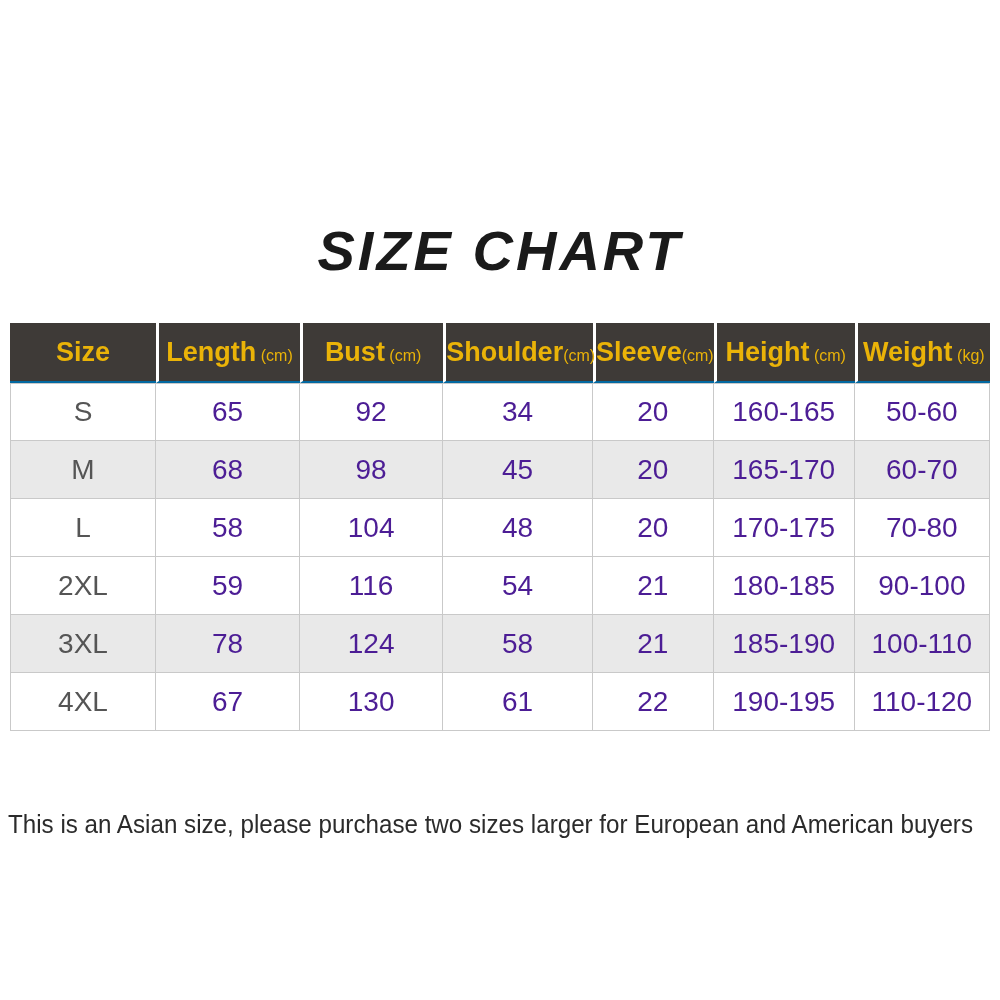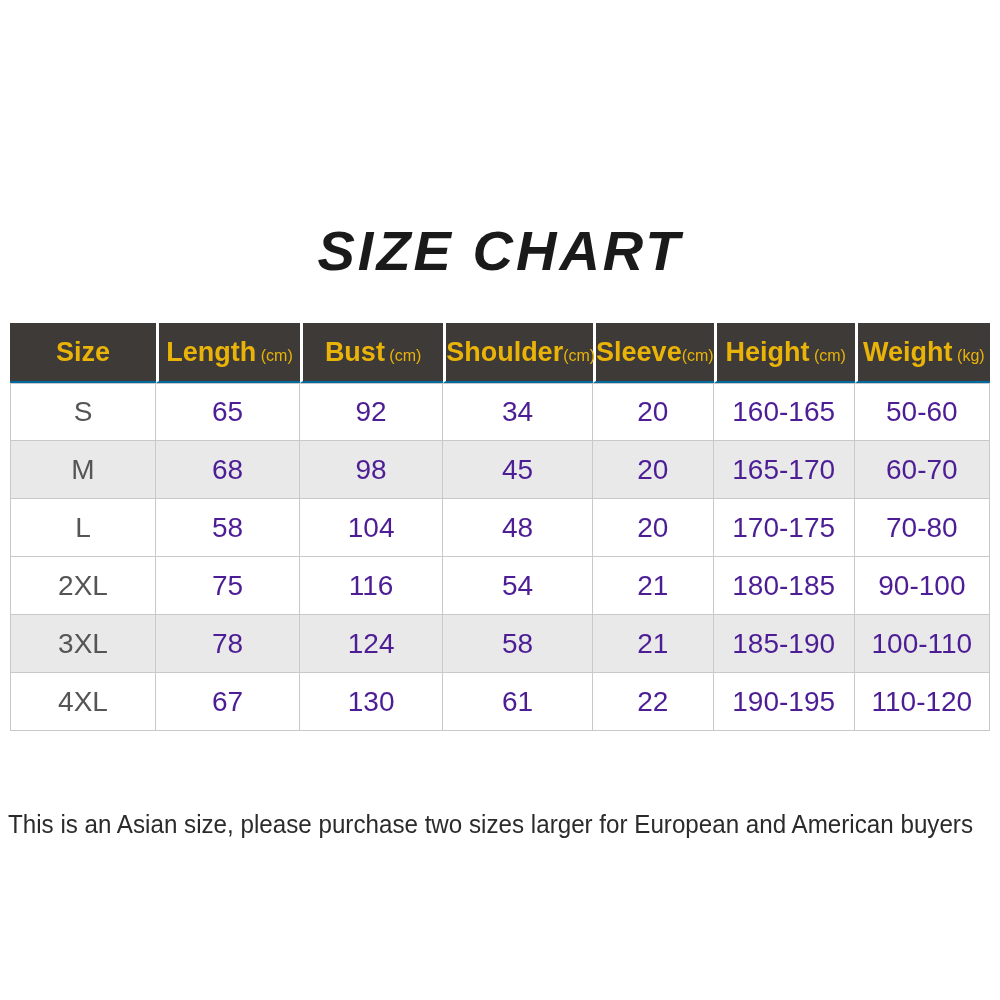--- a/index.html
+++ b/index.html
@@ -123,21 +123,21 @@
         <td>L</td>
         <td>58</td>
         <td>104</td>
         <td>48</td>
         <td>20</td>
         <td>170-175</td>
         <td>70-80</td>
       </tr>
       <tr>
         <td>2XL</td>
-        <td>75</td>
+        <td>59</td>
         <td>116</td>
         <td>54</td>
         <td>21</td>
         <td>180-185</td>
         <td>90-100</td>
       </tr>
       <tr class="alt">
         <td>3XL</td>
         <td>78</td>
         <td>124</td>

